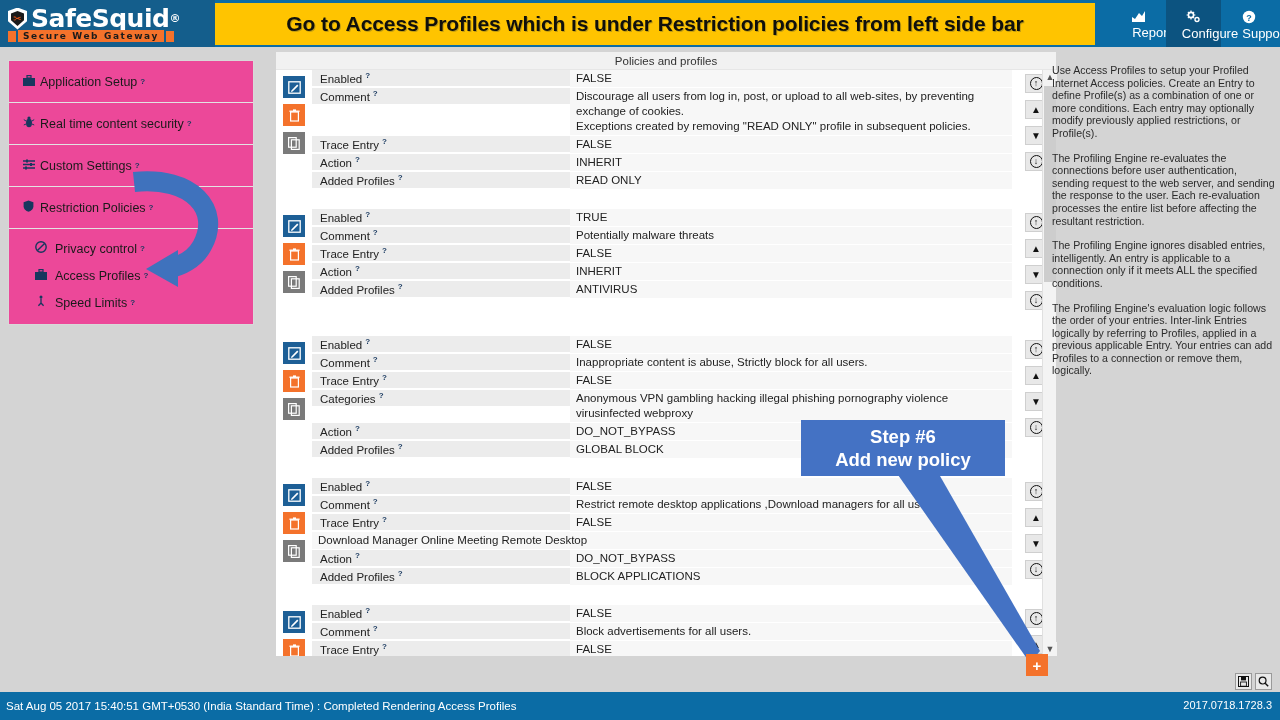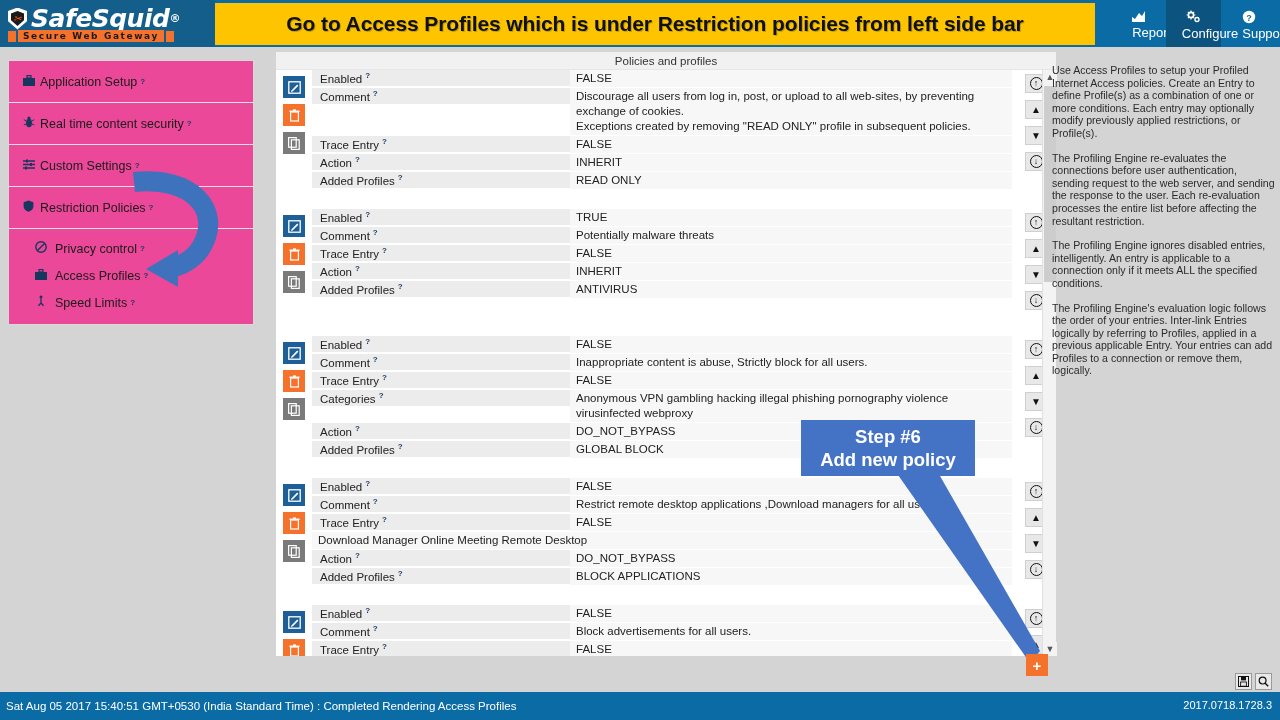--- a/index.html
+++ b/index.html
@@ -8,21 +8,21 @@
     width: 1280px; height: 720px;
     overflow: hidden;
     font-family: "Liberation Sans", sans-serif;
     background: #d4d4d4;
   }
   #app { position: relative; width: 1280px; height: 720px; }
 
   
   .topbar { position: absolute; left:0; top:0; width:1280px; height:47px; background:#0b6ca5; }
   .logo-zone { position:absolute; left:0; top:0; width:215px; height:47px; background:#145e8c; }
-  .logo-row { position:absolute; left:8px; top:4px; display:flex; align-items:center;font-style:italic; }
+  .logo-row { position:absolute; left:8px; top:4px; display:flex; align-items:center; }
   .logo-shield { width:19px; height:22px; background:#ffffff; position:relative; margin-right:4px;
     clip-path: polygon(50% 0%, 100% 16%, 100% 62%, 50% 100%, 0% 62%, 0% 16%);
     display:flex; align-items:center; justify-content:center; }
   .logo-shield:before { content:""; width:13px; height:15px; background:#1b1b1b;
     clip-path: polygon(50% 0%, 100% 16%, 100% 62%, 50% 100%, 0% 62%, 0% 16%); position:absolute; }
   .logo-shield:after { content:"✂"; position:relative; color:#ff5b18; font-size:10px; z-index:2; line-height:1; }
   .logo-text { color:#ffffff; font-size:25px; font-weight:bold; letter-spacing:-0.5px; font-family:"DejaVu Sans", sans-serif; }
   .logo-reg { font-size:11px; vertical-align:super; }
   .tagline-wrap { position:absolute; left:8px; top:30px; display:flex; align-items:center; }
   .tag-bar { width:8px; height:11px; background:#f4722b; }
@@ -96,21 +96,21 @@
 
   .addbtn { position:absolute; left:1026px; top:654px; width:22px; height:22px;
     background:#f4722b; color:#fff; display:flex; align-items:center; justify-content:center;
     font-size:15px; font-weight:bold; z-index:30; }
 
   
   .help { position:absolute; left:1052px; top:64px; width:224px; }
   .help p { margin:0 0 12px 0; font-size:10.6px; line-height:12.6px; color:#2b2b2b; }
 
   
-  .callout { position:absolute; left:801px; top:420px; width:174px; height:56px;
+  .callout { position:absolute; left:801px; top:420px; width:204px; height:56px;
     background:#4472c4; color:#fff; display:flex; flex-direction:column;
     align-items:center; justify-content:center; z-index:25; }
   .callout div { font-size:18.5px; font-weight:bold; line-height:23px; }
   .callout-arrow { position:absolute; left:880px; top:455px; z-index:24; pointer-events:none; }
 
   
   .statusbar { position:absolute; left:0; bottom:0; width:1280px; height:28px;
     background:#0b6ca5; color:#ffffff; font-size:11.5px; display:flex; align-items:center;
     padding-left:6px; }
   .bottom-icons { position:absolute; right:8px; bottom:30px; display:flex; gap:3px; }

